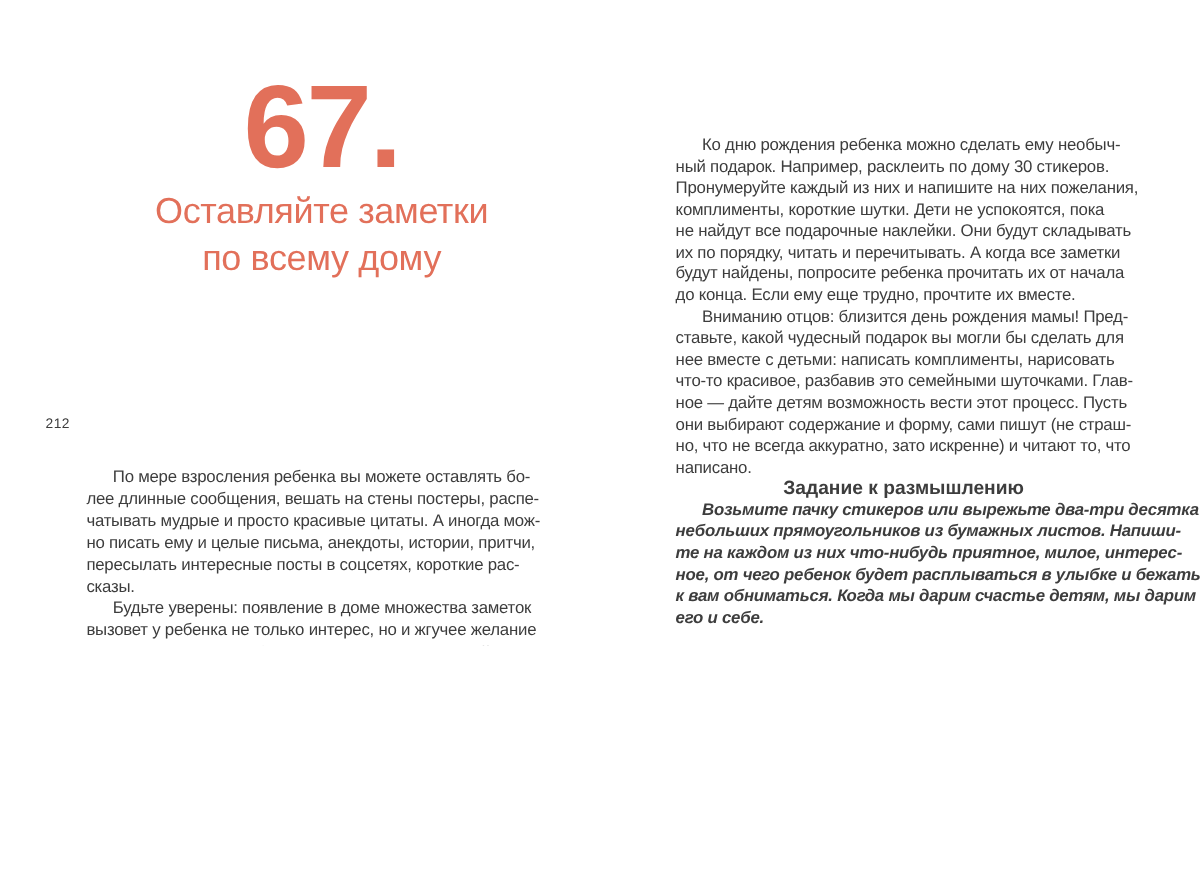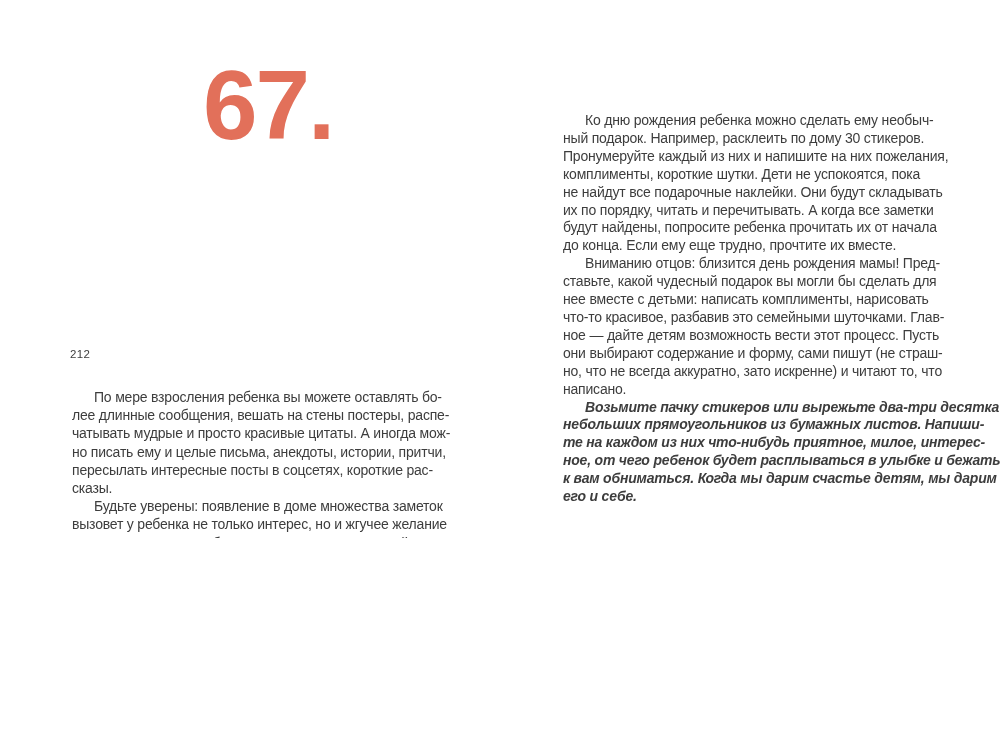--- a/index.html
+++ b/index.html
@@ -39,21 +39,20 @@
     letter-spacing: -0.3px;
     white-space: pre;
   }
   .folio {
     position: absolute;
     left: 38px;
     top: 348px;
     font-size: 11.5px;
     letter-spacing: 0.3px;
     color: #3d3d3d;
-    margin-left: 32px;
   }
   .body-col {
     position: absolute;
     font-size: 14px;
     line-height: 18.2px;
     letter-spacing: -0.2px;
     margin-top: 46px;
   }
   .body-col p {
     margin: 0;
@@ -89,20 +88,22 @@
     font-weight: bold;
   }
 </style>
 </head>
 <body>
 
 <div class="spread">
 
   <div class="chapter-head">
     <div class="chapter-number">67.</div>
+    <div class="chapter-title">Оставляйте заметки
+по всему дому</div>
   </div>
 
   <div class="folio">212</div>
 
   <div class="body-col left-body">
     <p class="indent">По мере взросления ребенка вы можете оставлять бо-
 лее длинные сообщения, вешать на стены постеры, распе-
 чатывать мудрые и просто красивые цитаты. А иногда мож-
 но писать ему и целые письма, анекдоты, истории, притчи,
 пересылать интересные посты в соцсетях, короткие рас-
@@ -128,20 +129,21 @@
 до конца. Если ему еще трудно, прочтите их вместе.</p>
     <p class="indent">Вниманию отцов: близится день рождения мамы! Пред-
 ставьте, какой чудесный подарок вы могли бы сделать для
 нее вместе с детьми: написать комплименты, нарисовать
 что-то красивое, разбавив это семейными шуточками. Глав-
 ное — дайте детям возможность вести этот процесс. Пусть
 они выбирают содержание и форму, сами пишут (не страш-
 но, что не всегда аккуратно, зато искренне) и читают то, что
 написано.</p>
 
+    <p class="task-heading">Задание к размышлению</p>
 
     <p class="indent task-para">Возьмите пачку стикеров или вырежьте два-три десятка
 небольших прямоугольников из бумажных листов. Напиши-
 те на каждом из них что-нибудь приятное, милое, интерес-
 ное, от чего ребенок будет расплываться в улыбке и бежать
 к вам обниматься. Когда мы дарим счастье детям, мы дарим
 его и себе.</p>
   </div>
 
 </div>

